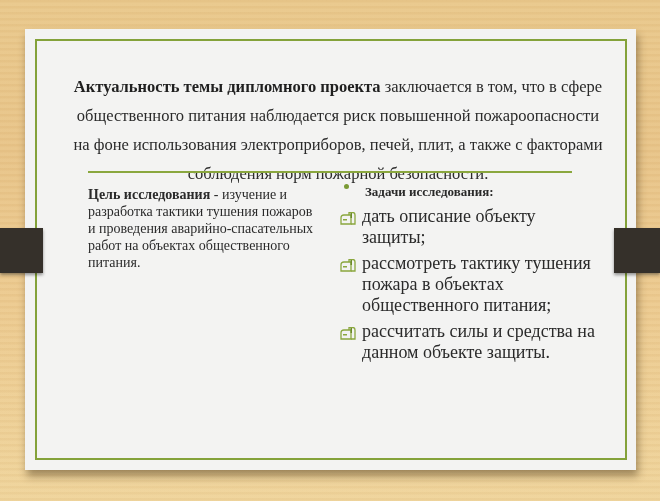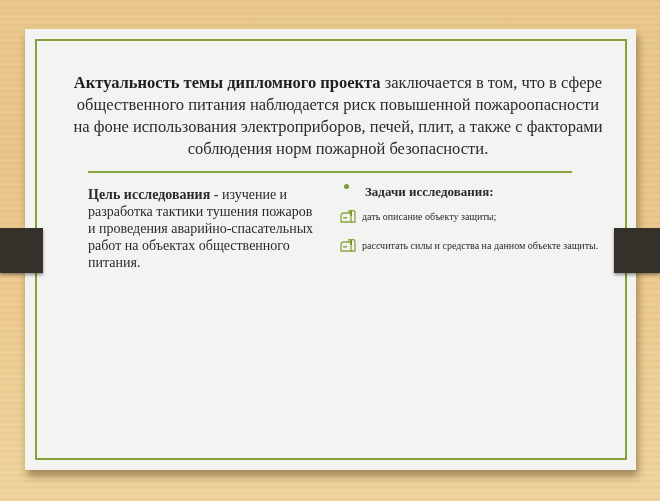--- a/index.html
+++ b/index.html
@@ -23,21 +23,21 @@
     }
     .tab {
       position:absolute; top:228px; height:45px;
       background:#35302a;
       box-shadow: 0 2px 3px rgba(0,0,0,0.4);
     }
     .tab-left { left:0; width:43px; }
     .tab-right { left:614px; width:46px; }
     .intro {
       position:absolute; left:68px; top:72px; width:540px;
-      text-align:center; font-size:16.5px; line-height:22px; color:#2a2a2a;
+      text-align:center; font-size:16.5px; line-height:29px; color:#2a2a2a;
     }
     .intro b { font-weight:bold; color:#1f1f1f; }
     .separator {
       position:absolute; left:88px; top:171px; width:484px; height:2px;
       background:#8aa73e;
     }
     .goal {
       position:absolute; left:88px; top:186px; width:230px;
       font-size:14px; line-height:17px; color:#2a2a2a;
     }
@@ -47,21 +47,21 @@
     }
     .tasks-head {
       font-size:13px; font-weight:bold; color:#2a2a2a;
       display:flex; align-items:flex-start; margin-bottom:6px;
     }
     .dot {
       width:5px; height:5px; border-radius:50%; background:#7a9a35;
       margin:0 16px 0 4px;
     }
     .task {
-      display:flex; font-size:10px; line-height:21px; color:#2a2a2a;
+      display:flex; font-size:18px; line-height:21px; color:#2a2a2a;
       margin-bottom:5px;
     }
     .task-icon { width:22px; flex:0 0 22px; padding-top:3px; }
     .task-text { flex:1; width:200px; }
   </style>
 </head>
 <body>
 
 <div class="wood-grain"></div>
 <div class="paper"></div>
@@ -89,15 +89,24 @@
         </svg></span>
     <span class="task-text">дать описание объекту защиты;</span>
   </div>
   <div class="task">
     <span class="task-icon"><svg width="16" height="13" viewBox="0 0 16 13">
           <path d="M1 6 Q1 3 4 3 H11 V12 H1 Z" fill="none" stroke="#8aa73e" stroke-width="1.3"></path>
           <rect x="3" y="7" width="4" height="1.5" fill="#8aa73e"></rect>
           <path d="M9 3 V0.5 H13 Q15 0.5 15 3 V12 H11" fill="none" stroke="#8aa73e" stroke-width="1.3"></path>
           <rect x="10.5" y="1" width="1.5" height="5" fill="#6b8a2a"></rect>
         </svg></span>
+    <span class="task-text">рассмотреть тактику тушения пожара в объектах общественного питания;</span>
+  </div>
+  <div class="task">
+    <span class="task-icon"><svg width="16" height="13" viewBox="0 0 16 13">
+          <path d="M1 6 Q1 3 4 3 H11 V12 H1 Z" fill="none" stroke="#8aa73e" stroke-width="1.3"></path>
+          <rect x="3" y="7" width="4" height="1.5" fill="#8aa73e"></rect>
+          <path d="M9 3 V0.5 H13 Q15 0.5 15 3 V12 H11" fill="none" stroke="#8aa73e" stroke-width="1.3"></path>
+          <rect x="10.5" y="1" width="1.5" height="5" fill="#6b8a2a"></rect>
+        </svg></span>
     <span class="task-text">рассчитать силы и средства на данном объекте защиты.</span>
   </div>
 </div>
 
 </body></html>

